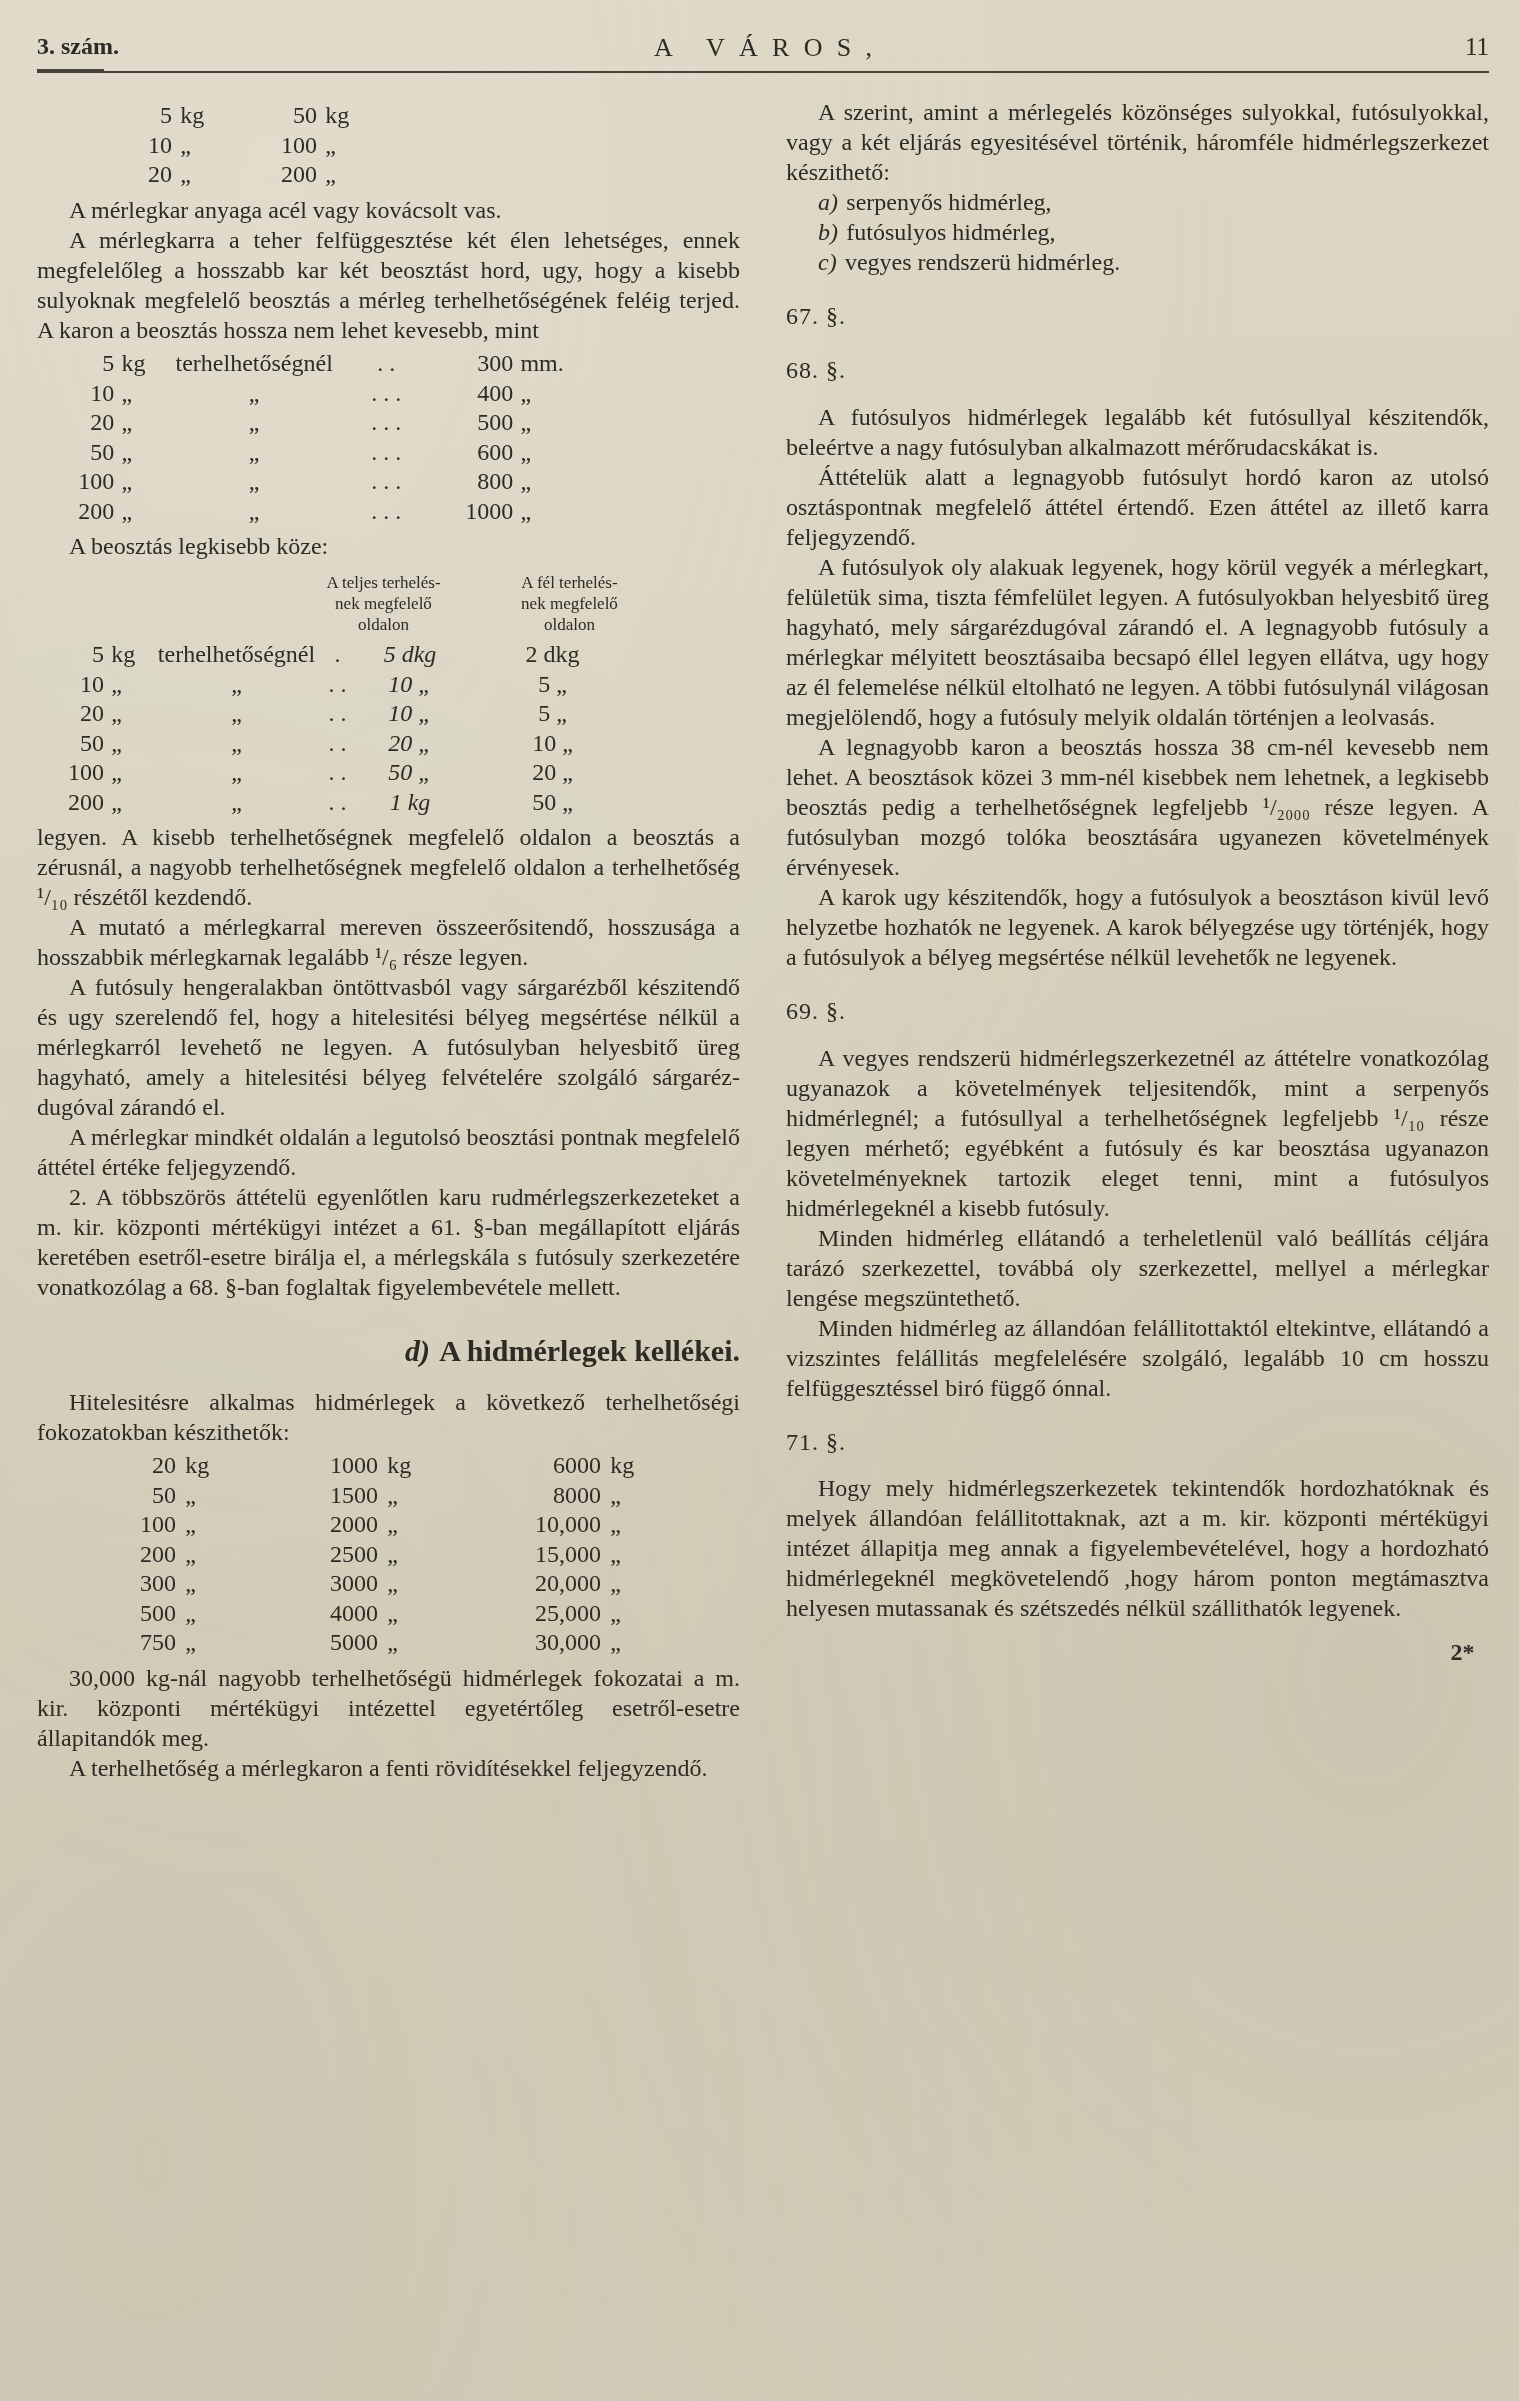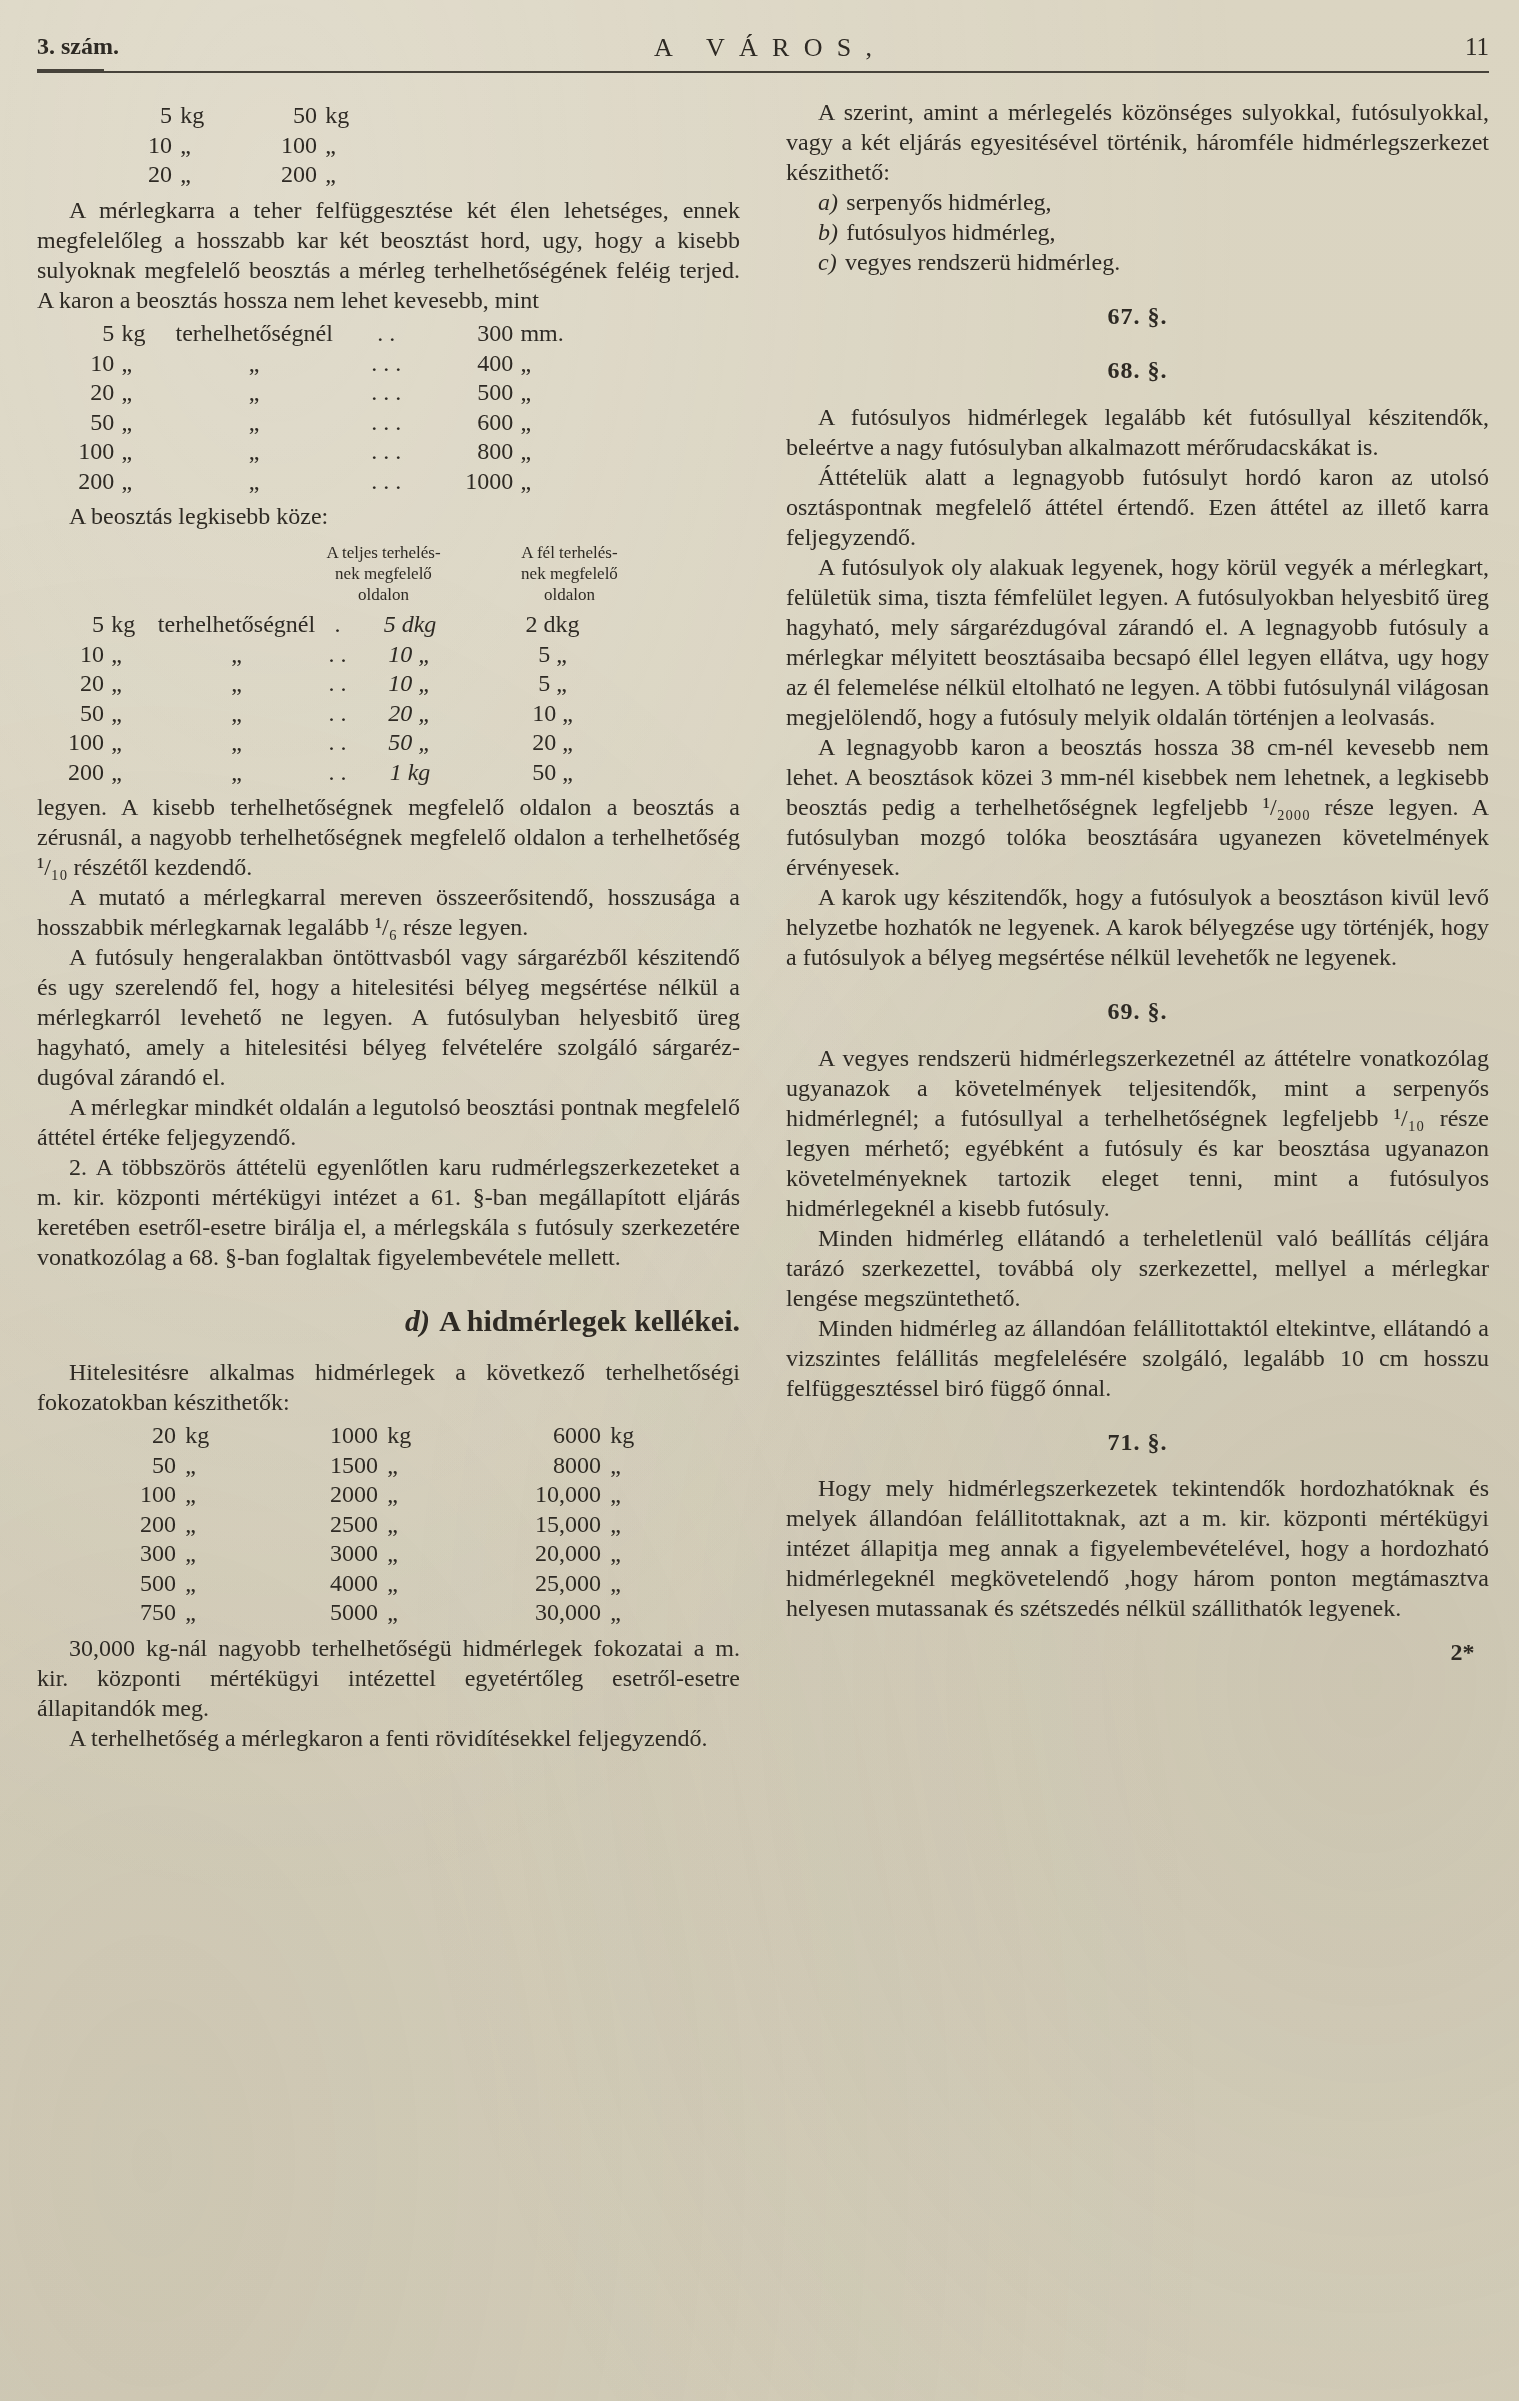--- a/index.html
+++ b/index.html
@@ -25,21 +25,21 @@
   .headrule{margin-top:8.3px;height:2.1px;background:#46423a;position:relative;}
   .headrule::before{content:"";position:absolute;left:0;top:-2.1px;width:67px;height:4.1px;background:#46423a;}
 
   
   .cols{display:flex;gap:46px;margin-top:24px;}
   .col{width:calc((100% - 46px)/2);font-size:24px;line-height:30px;text-align:justify;}
 
   p{margin:0;text-indent:32px;}
   p.noind{text-indent:0;}
 
-  .sechead{text-align:center;font-weight:bold;margin:24px 0 16.6px;letter-spacing:1px;}
+  .sechead{text-align:left;font-weight:normal;margin:24px 0 16.6px;letter-spacing:1px;}
   .subhead{text-align:right;font-weight:bold;margin:34px 0 21px;font-size:30px;}
   .subhead .marker{font-style:italic;margin-right:9.3px;}
 
   .list-item{padding-left:32px;}
   .list-item .marker{font-style:italic;margin-right:8.3px;}
 
   
   .tbl{display:grid;margin:4.1px 0 5.2px;line-height:29.5px;}
   .trow{display:contents;}
   .tcell{white-space:nowrap;}
@@ -89,20 +89,21 @@
   <main class="cols">
 
     <section class="col">
 
       <div class="tbl top-tbl">
           <div class="trow"><span class="tcell">5</span><span class="tcell">kg</span><span class="tcell">50</span><span class="tcell">kg</span></div>
           <div class="trow"><span class="tcell">10</span><span class="tcell">„</span><span class="tcell">100</span><span class="tcell">„</span></div>
           <div class="trow"><span class="tcell">20</span><span class="tcell">„</span><span class="tcell">200</span><span class="tcell">„</span></div>
         </div>
 
+      <p>A mérlegkar anyaga acél vagy kovácsolt vas.</p>
       <p>A mérlegkarra a teher felfüggesztése két élen lehetséges, ennek megfelelőleg a hosszabb kar két beosztást hord, ugy, hogy a kisebb sulyoknak megfelelő beosztás a mérleg terhelhetőségének feléig terjed. A karon a beosztás hossza nem lehet kevesebb, mint</p>
 
       <div class="tbl mm-tbl">
           <div class="trow"><span class="tcell">5</span><span class="tcell">kg</span><span class="tcell">terhelhetőségnél</span><span class="tcell">. .</span><span class="tcell">300</span><span class="tcell">mm.</span></div>
           <div class="trow"><span class="tcell">10</span><span class="tcell">„</span><span class="tcell">„</span><span class="tcell">. . .</span><span class="tcell">400</span><span class="tcell">„</span></div>
           <div class="trow"><span class="tcell">20</span><span class="tcell">„</span><span class="tcell">„</span><span class="tcell">. . .</span><span class="tcell">500</span><span class="tcell">„</span></div>
           <div class="trow"><span class="tcell">50</span><span class="tcell">„</span><span class="tcell">„</span><span class="tcell">. . .</span><span class="tcell">600</span><span class="tcell">„</span></div>
           <div class="trow"><span class="tcell">100</span><span class="tcell">„</span><span class="tcell">„</span><span class="tcell">. . .</span><span class="tcell">800</span><span class="tcell">„</span></div>
           <div class="trow"><span class="tcell">200</span><span class="tcell">„</span><span class="tcell">„</span><span class="tcell">. . .</span><span class="tcell">1000</span><span class="tcell">„</span></div>
         </div>

